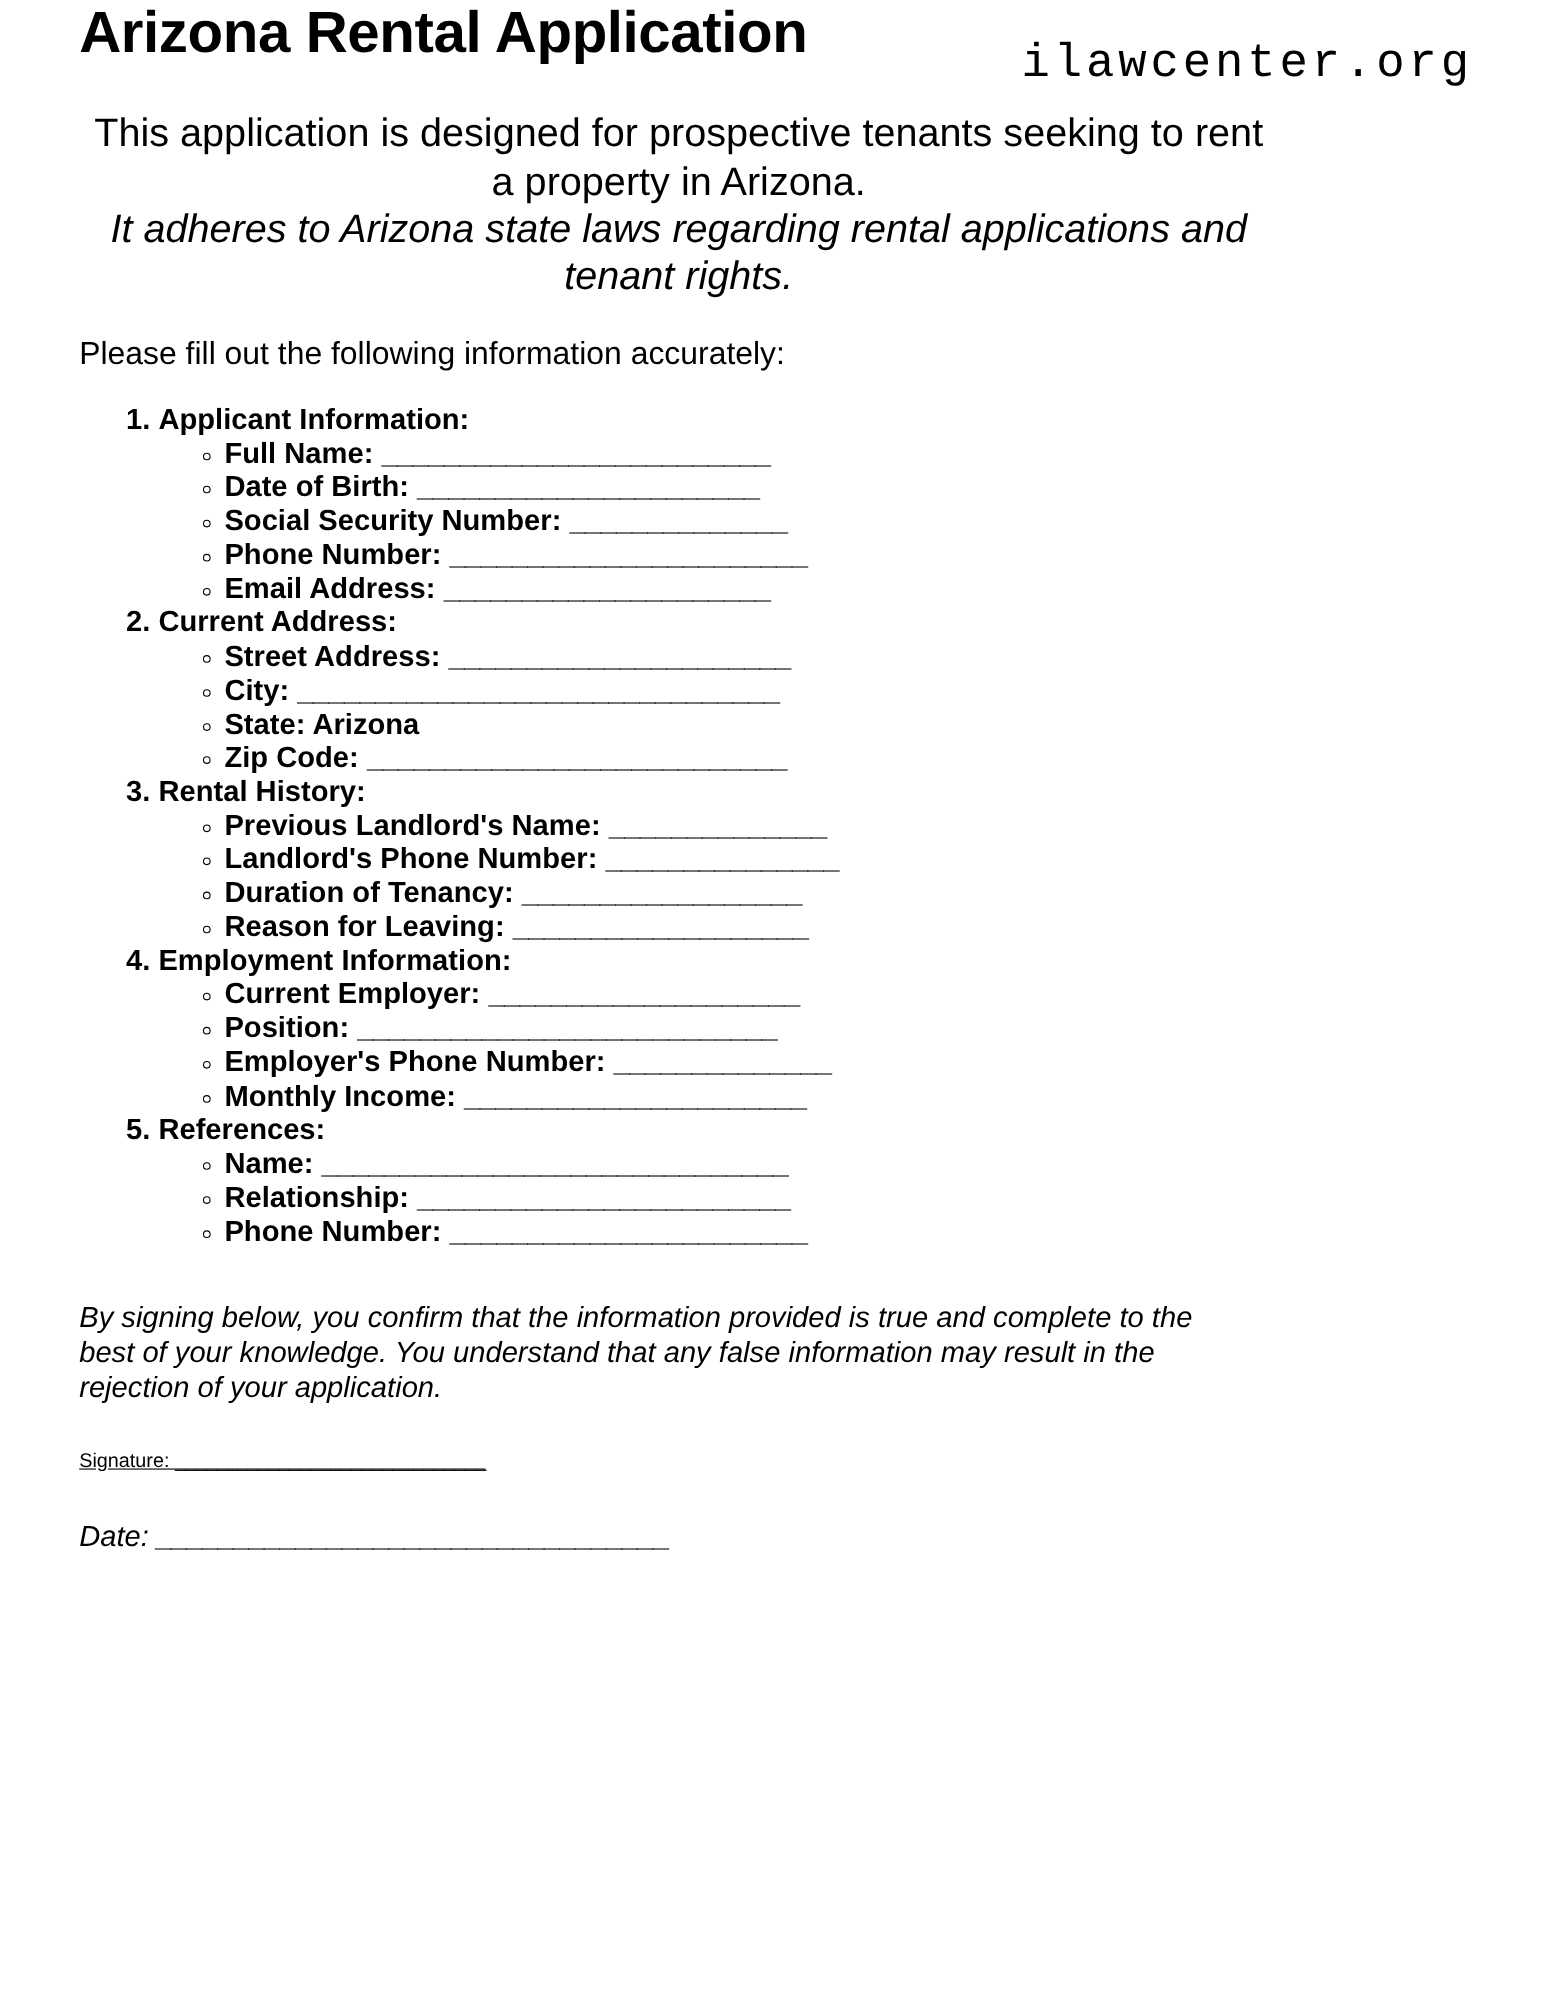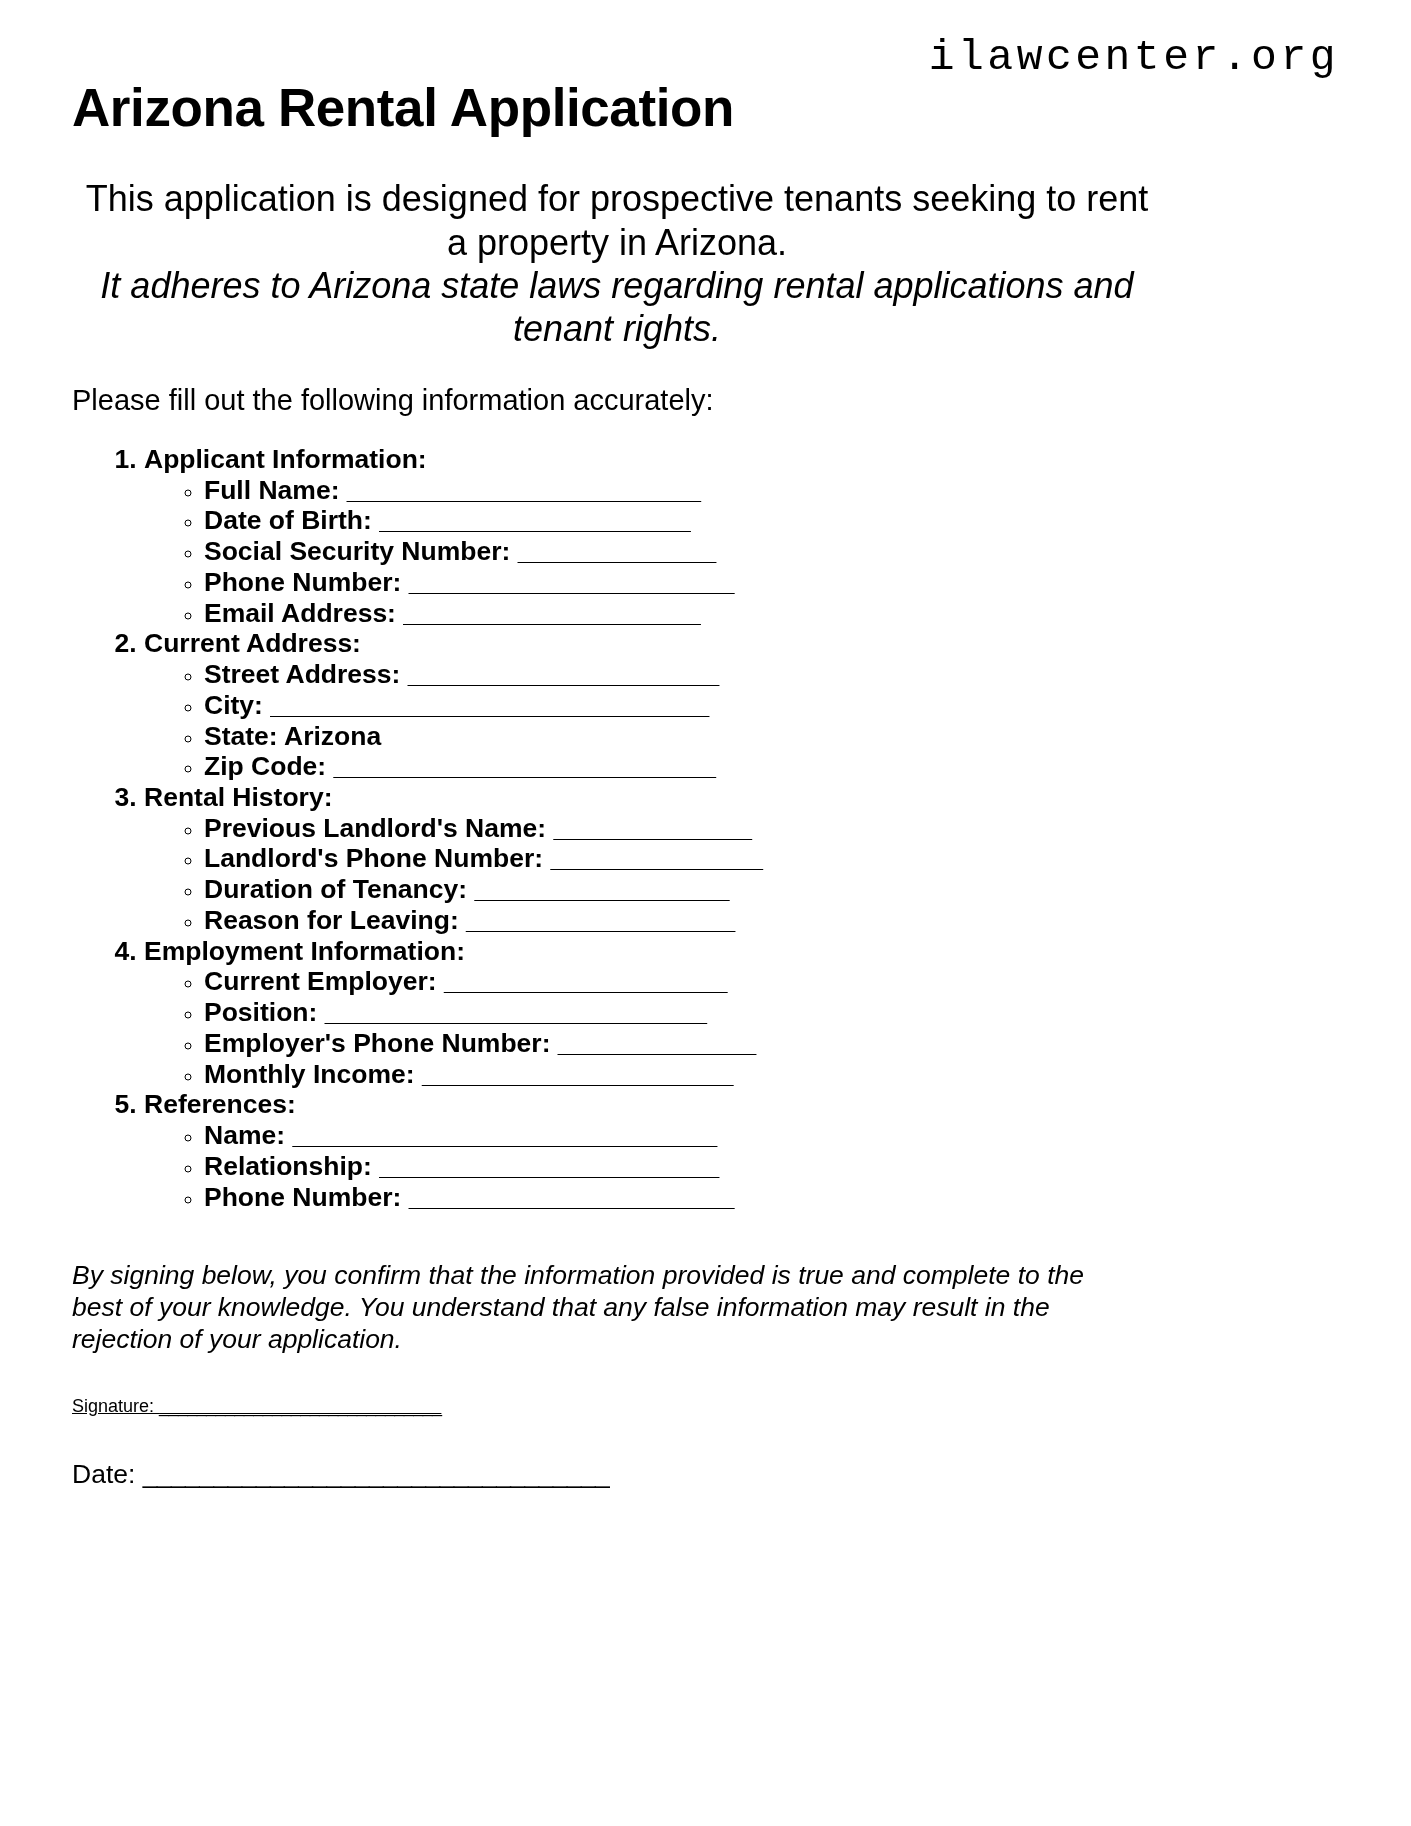--- a/index.html
+++ b/index.html
@@ -33,21 +33,20 @@
     font-size: 43px;
     letter-spacing: 3.5px;
     color: #000000;
     white-space: nowrap;
     line-height: 1;
   }
 
   
   .doc-title {
     margin: 0;
-    padding-top: 78px;
     font-size: 53px;
     font-weight: 700;
     letter-spacing: -0.4px;
     line-height: 1.12;
   }
 
   
   .intro {
     margin: 40px 0 0 0;
     font-size: 36px;
@@ -115,20 +114,21 @@
     font-size: 18px;
     line-height: 1.2;
     white-space: nowrap;
     text-decoration: underline;
   }
   .date-line {
     margin: 42px 0 0 0;
     font-size: 26.5px;
     line-height: 1.2;
     white-space: nowrap;
+    font-style: italic;
   }
 </style>
 </head>
 <body>
 
 <div class="page">
 
   <div class="watermark">ilawcenter.org</div>
 
   <h1 class="doc-title">Arizona Rental Application</h1>

